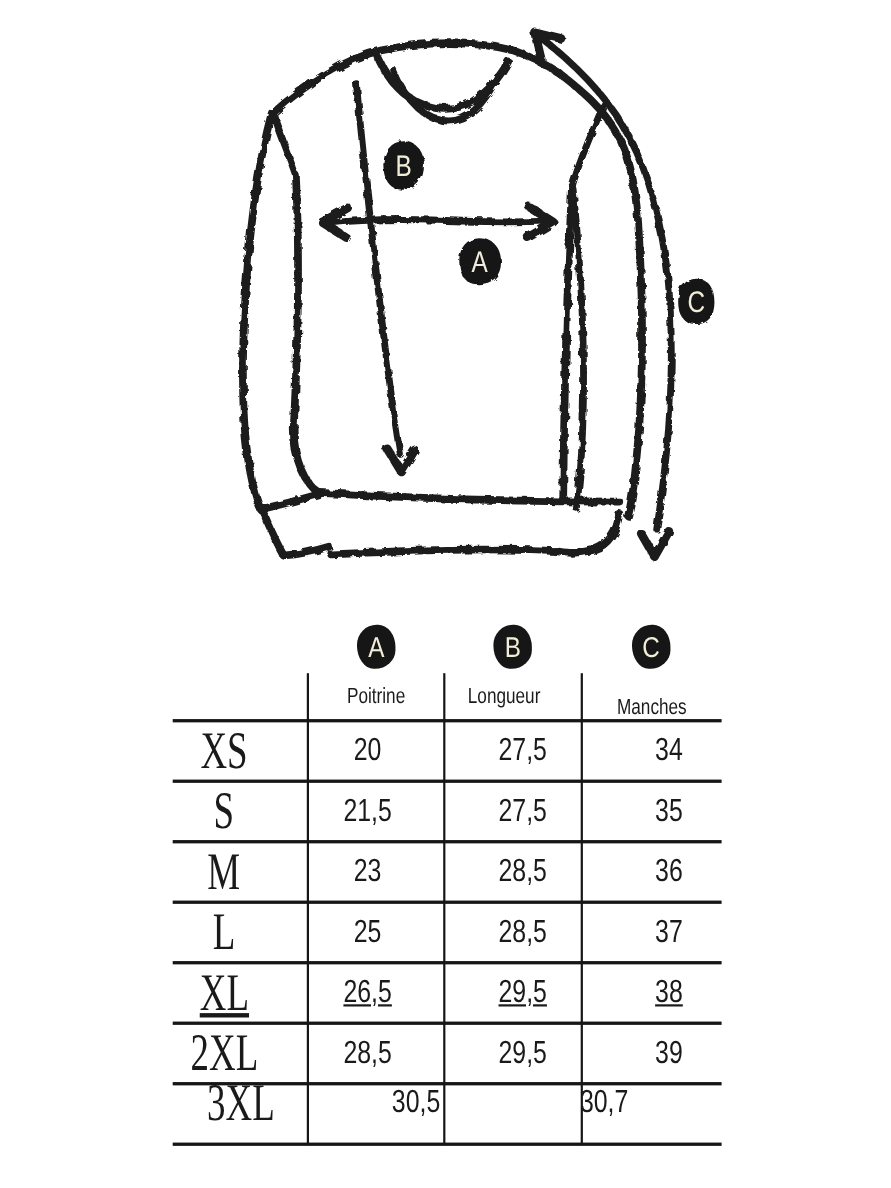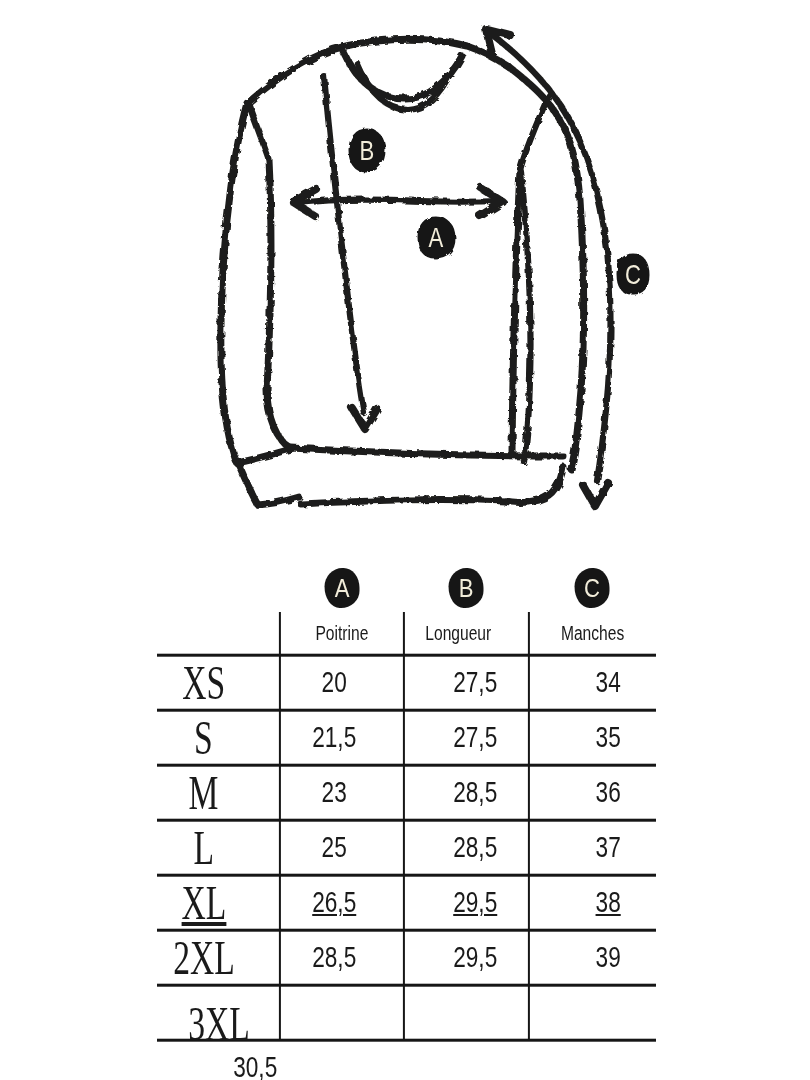--- a/index.html
+++ b/index.html
@@ -98,21 +98,21 @@
   <div class="badge" style="left:435px;">
     <span>C</span>
     </div>
 
   <div class="col-label" style="left:123px;width:124px;">
     <span class="sq">Poitrine</span>
     </div>
   <div class="col-label" style="left:247px;width:108px;">
     <span class="sq">Longueur</span>
     </div>
-  <div class="col-label" style="left:372px;width:127px;">
+  <div class="col-label" style="left:372px;width:127px;align-items:flex-end;">
     <span class="sq">Manches</span>
     </div>
 
   <div class="vline" style="left:123px;"></div>
   <div class="vline" style="left:247px;"></div>
   <div class="vline" style="left:372px;"></div>
   <div class="hline" style="top:95px;"></div>
   <div class="hline" style="top:150px;"></div>
   <div class="hline" style="top:205px;"></div>
   <div class="hline" style="top:260px;"></div>
@@ -198,21 +198,21 @@
     <div class="cell c1 val">
         <span class="sq">28,5</span>
       </div>
     <div class="cell c2 val">
         <span class="sq">29,5</span>
       </div>
     <div class="cell c3 val">
         <span class="sq">39</span>
       </div>
   </div>
-  <div class="row" style="top:436px;flex-direction:column;">
+  <div class="row" style="top:415px;">
     <div class="cell size-cell">
         <span>3XL</span>
       </div>
     <div class="cell c1 val">
         <span class="sq">30,5</span>
       </div>
     <div class="cell c2 val">
         <span class="sq">30,7</span>
       </div>
   </div>

